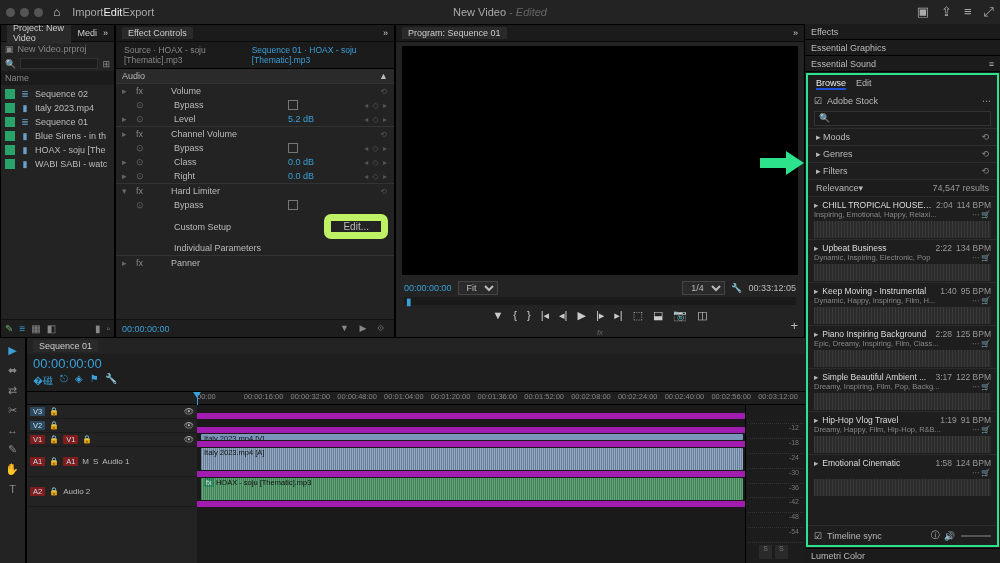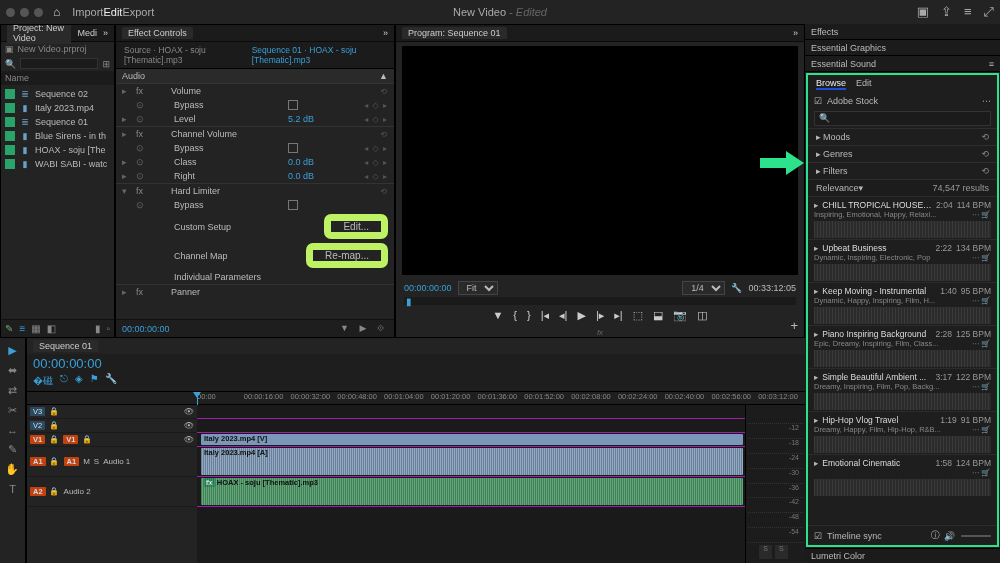--- a/index.html
+++ b/index.html
@@ -97,24 +97,24 @@
   .tl-icons .mut{color:#888;}
   .ruler{height:14px;background:#1f1f1f;border-top:1px solid #000;border-bottom:1px solid #000;display:flex;font-size:7.5px;color:#888;padding-left:170px;position:relative;}
   .ruler span{flex:1;}
   .playhead{position:absolute;left:170px;top:0;width:1px;height:180px;background:#3aa0d8;}
   .playhead::before{content:"";position:absolute;top:0;left:-4px;border-left:4px solid transparent;border-right:4px solid transparent;border-top:6px solid #3aa0d8;}
   .tracks{flex:1;display:flex;}
   .track-heads{width:170px;background:#232323;}
   .th{display:flex;align-items:center;gap:4px;padding:1px 3px;height:14px;font-size:8px;color:#bbb;border-bottom:1px solid #1a1a1a;}
   .th.big{height:30px;}
   .th .tag{background:#2c4a5f;color:#cde;padding:0 3px;border-radius:1px;font-size:7.5px;}
-  .th .tag.sel{background:#c2410c;font-weight:bold;}
+  .th .tag.sel{background:#7f1d1d;}
   .th .eye{margin-left:auto;}
   .track-lanes{flex:1;background:#1a1a1a;position:relative;}
-  .lane{height:14px;border-bottom:1px solid #a21caf;position:relative;font-weight:bold;}
+  .lane{height:14px;border-bottom:6px solid #a21caf;position:relative;}
   .lane.big{height:30px;}
   .clip{position:absolute;top:1px;bottom:1px;border-radius:1px;font-size:7.5px;color:#111;padding:0 3px;overflow:hidden;}
   .clip.v{background:#7a96b8;}
   .clip.a{background:#8fa9c6;}
   .clip.a2{background:#5fa878;}
   .wavey{position:absolute;inset:0;background:repeating-linear-gradient(90deg,rgba(0,0,0,.25) 0 1px,transparent 1px 2px);}
   .meters{width:60px;background:#1c1c1c;border-left:1px solid #000;display:flex;flex-direction:column;font-size:7px;color:#777;padding:18px 2px 2px;}
   .meters div{flex:1;border-top:1px dotted #333;text-align:right;padding-right:4px;}
   .meters-foot{display:flex;gap:3px;justify-content:center;padding:2px 0;}
   .meters-foot span{background:#2a2a2a;padding:0 4px;}
@@ -275,26 +275,20 @@
         <span class="tog"></span>
         <span class="tog">⊙</span>
         <span class="lbl">Bypass</span>
         <span class="box"></span>
       </div>
     <div class="fx-row">
         <span class="tog"></span>
         <span class="tog"></span>
         <span class="lbl">Custom Setup</span>
         <span class="fx-btn">Edit...</span>
-      </div>
-    <div class="fx-row">
-        <span class="tog"></span>
-        <span class="tog"></span>
-        <span class="lbl">Channel Map</span>
-        <span class="fx-btn">Re-map...</span>
       </div>
     <div class="fx-row">
         <span class="tog"></span>
         <span class="tog"></span>
         <span class="lbl">Individual Parameters</span>
       </div>
     <div class="fx-row fx-sep">
         <span class="tog">▸</span>
         <span style="color:#888">fx</span>
         <span class="lbl">Panner</span>

